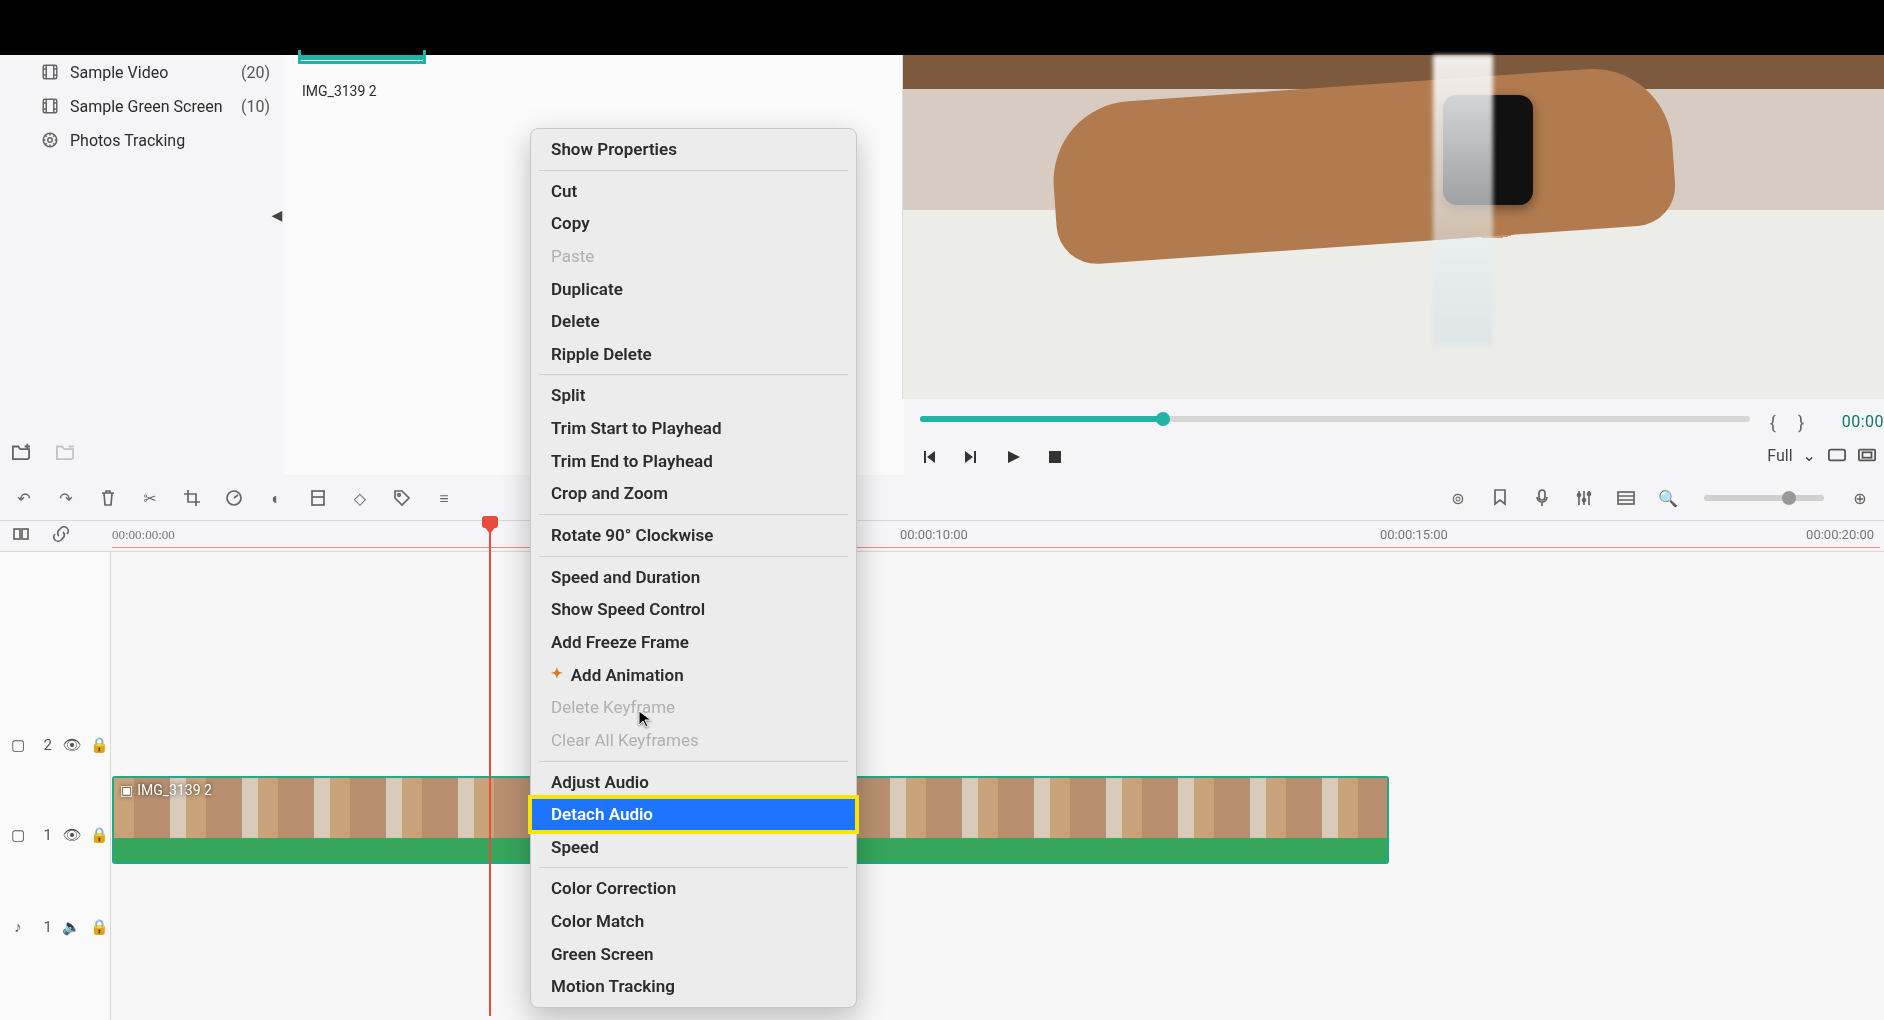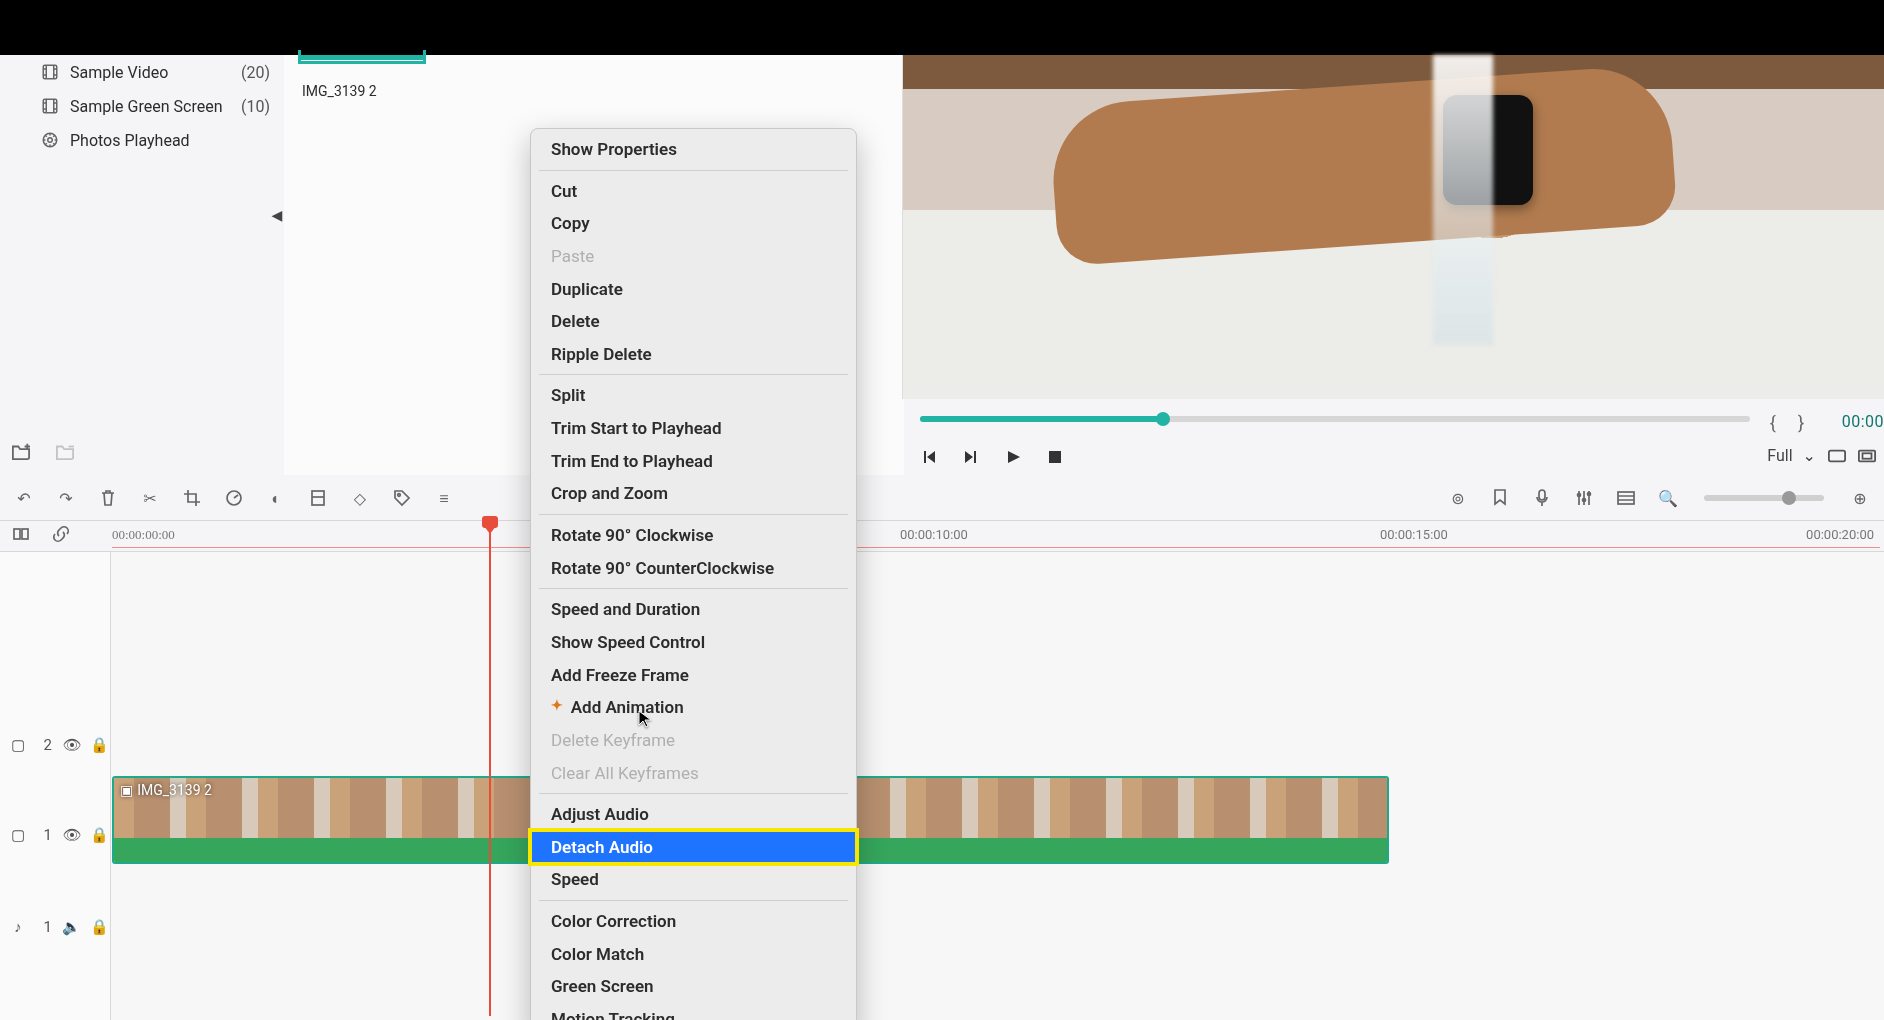--- a/index.html
+++ b/index.html
@@ -48,21 +48,21 @@
     border-left:1px solid #ddd;
   }
   .preview-img .watch { position:absolute; left:540px; top:40px; width:90px; height:110px; background:#111; border-radius:14px; box-shadow:0 4px 12px rgba(0,0,0,.4);}
   .preview-img .arm { position:absolute; left:150px; top:30px; width:620px; height:160px; background:#b17b4f; border-radius:80px 80px 40px 40px; transform:rotate(-4deg);}
   .preview-img .water { position:absolute; left:530px; top:0; width:60px; height:290px; background:linear-gradient(180deg,rgba(255,255,255,.9),rgba(200,220,230,.4)); filter:blur(2px);}
   .preview-scrub { position:absolute; left:920px; top:416px; width:830px; height:6px; background:#d6d6d6; border-radius:3px;}
   .preview-scrub .fill { position:absolute; left:0; top:0; height:6px; width:240px; background:var(--teal); border-radius:3px;}
   .preview-scrub .handle { position:absolute; left:236px; top:-4px; width:14px; height:14px; border-radius:50%; background:var(--teal);}
   .preview-transport { position:absolute; left:920px; top:448px; display:flex; gap:24px; align-items:center; }
   .preview-transport .tbtn { width:18px; height:18px; display:flex; align-items:center; justify-content:center; color:#333; }
-  .preview-right { position:absolute; right:8px; top:446px; display:flex; gap:12px; align-items:flex-end; }
+  .preview-right { position:absolute; right:8px; top:446px; display:flex; gap:12px; align-items:flex-start; }
   .preview-right .sel { font-size:16px; color:#444; display:flex; align-items:center; gap:10px;}
   .preview-controls-iconR{ width:18px; height:18px; display:flex; align-items:center; justify-content:center; color:#555;}
   .tc-braces { position:absolute; right:80px; top:412px; display:flex; gap:22px; color:#666; font-size:18px;}
   .tc-rt { position:absolute; right:0px; top:412px; font-size:16px; color:#0f766e; letter-spacing:.5px;}
   
   .tl-toolbar { position:absolute; left:0; top:486px; width:1884px; height:24px; display:flex; align-items:center; padding:0 14px; box-sizing:border-box; gap:22px; color:#666; background:var(--bg-timeline);}
   .tl-toolbar .spacer{ flex:1;}
   .tl-toolbar .tbtn{ width:20px; height:20px; display:flex; align-items:center; justify-content:center;}
   .tl-toolbar .zoom{ width:120px; height:6px; background:#d0d0d0; border-radius:3px; position:relative; margin:0 4px;}
   .tl-toolbar .zoom .zhandle{ position:absolute; right:28px; top:-4px; width:14px; height:14px; border-radius:50%; background:#999;}
@@ -131,21 +131,21 @@
     <span class="count">(10)</span>
   </div>
   <div class="item">
     <span class="glyph">
         <svg width="18" height="18" viewBox="0 0 24 24" fill="none" stroke="#666" stroke-width="2">
           <circle cx="12" cy="12" r="9"></circle>
           <circle cx="12" cy="12" r="3"></circle>
           <path d="M12 3v3M12 18v3M3 12h3M18 12h3M5.6 5.6l2.1 2.1M16.3 16.3l2.1 2.1M5.6 18.4l2.1-2.1M16.3 7.7l2.1-2.1"></path>
         </svg>
       </span>
-    <span>Photos Playhead</span>
+    <span>Photos Tracking</span>
   </div>
   <div class="collapse">◀</div>
   <div class="folder-actions">
     <div class="btn">
         <svg width="22" height="18" viewBox="0 0 24 20" fill="none" stroke="#666" stroke-width="2">
           <path d="M3 5h6l2 3h10v9a2 2 0 0 1-2 2H3z"></path>
           <path d="M19 2v6M16 5h6" stroke="#666"></path>
         </svg>
       </div>
     <div class="btn" style="opacity:.45">
@@ -378,23 +378,20 @@
     <div class="mi bold">
       <span>Trim End to Playhead</span>
     </div>
     <div class="mi bold">
       <span>Crop and Zoom</span>
     </div>
     <div class="sep"></div>
     <div class="mi bold">
       <span>Rotate 90° Clockwise</span>
     </div>
-    <div class="mi bold">
-      <span>Rotate 90° CounterClockwise</span>
-    </div>
     <div class="sep"></div>
     <div class="mi bold">
       <span>Speed and Duration</span>
     </div>
     <div class="mi bold">
       <span>Show Speed Control</span>
     </div>
     <div class="mi bold">
       <span>Add Freeze Frame</span>
     </div>

